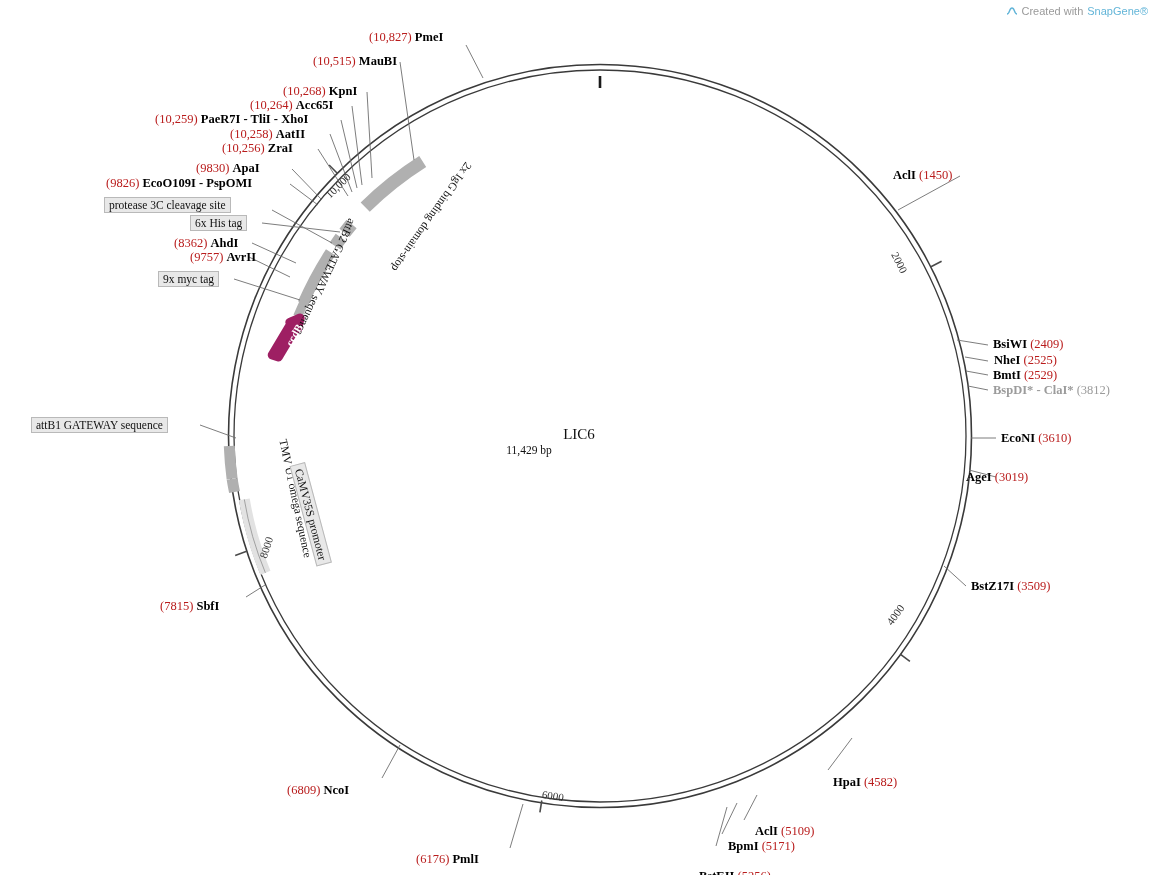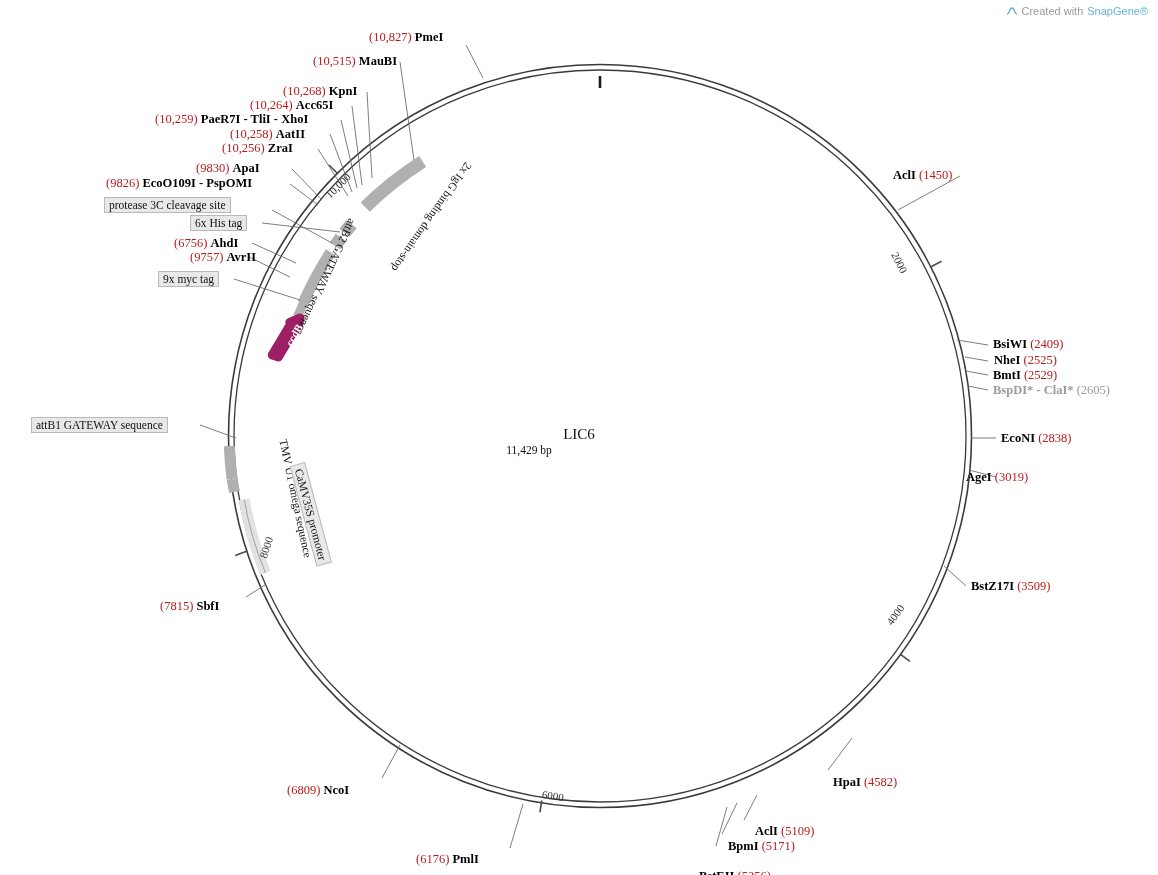--- a/index.html
+++ b/index.html
@@ -158,25 +158,25 @@
   <div class="lbl" style="left:994px;top:353px;">
     <span class="nm">NheI</span>
     <span class="pos">(2525)</span>
   </div>
   <div class="lbl" style="left:993px;top:368px;">
     <span class="nm">BmtI</span>
     <span class="pos">(2529)</span>
   </div>
   <div class="lbl dim" style="left:993px;top:383px;">
     <span class="nm">BspDI* - ClaI*</span>
-    <span class="pos">(2605)</span>
+    <span class="pos">(3812)</span>
   </div>
   <div class="lbl" style="left:1001px;top:431px;">
     <span class="nm">EcoNI</span>
-    <span class="pos">(2838)</span>
+    <span class="pos">(3610)</span>
   </div>
   <div class="lbl" style="left:957px;top:470px;margin-left:9px;">
     <span class="nm">AgeI</span>
     <span class="pos">(3019)</span>
   </div>
   <div class="lbl" style="left:971px;top:579px;">
     <span class="nm">BstZ17I</span>
     <span class="pos">(3509)</span>
   </div>
   <div class="lbl" style="left:833px;top:775px;">
@@ -208,21 +208,21 @@
   <div class="lbl" style="left:160px;top:599px;">
     <span class="pos">(7815)</span>
     <span class="nm">SbfI</span>
   </div>
 
   <div class="lbl" style="left:190px;top:250px;">
     <span class="pos">(9757)</span>
     <span class="nm">AvrII</span>
   </div>
   <div class="lbl" style="left:174px;top:236px;">
-    <span class="pos">(6756)</span>
+    <span class="pos">(8362)</span>
     <span class="nm">AhdI</span>
   </div>
   <div class="lbl" style="left:106px;top:176px;">
     <span class="pos">(9826)</span>
     <span class="nm">EcoO109I - PspOMI</span>
   </div>
   <div class="lbl" style="left:196px;top:161px;">
     <span class="pos">(9830)</span>
     <span class="nm">ApaI</span>
   </div>

